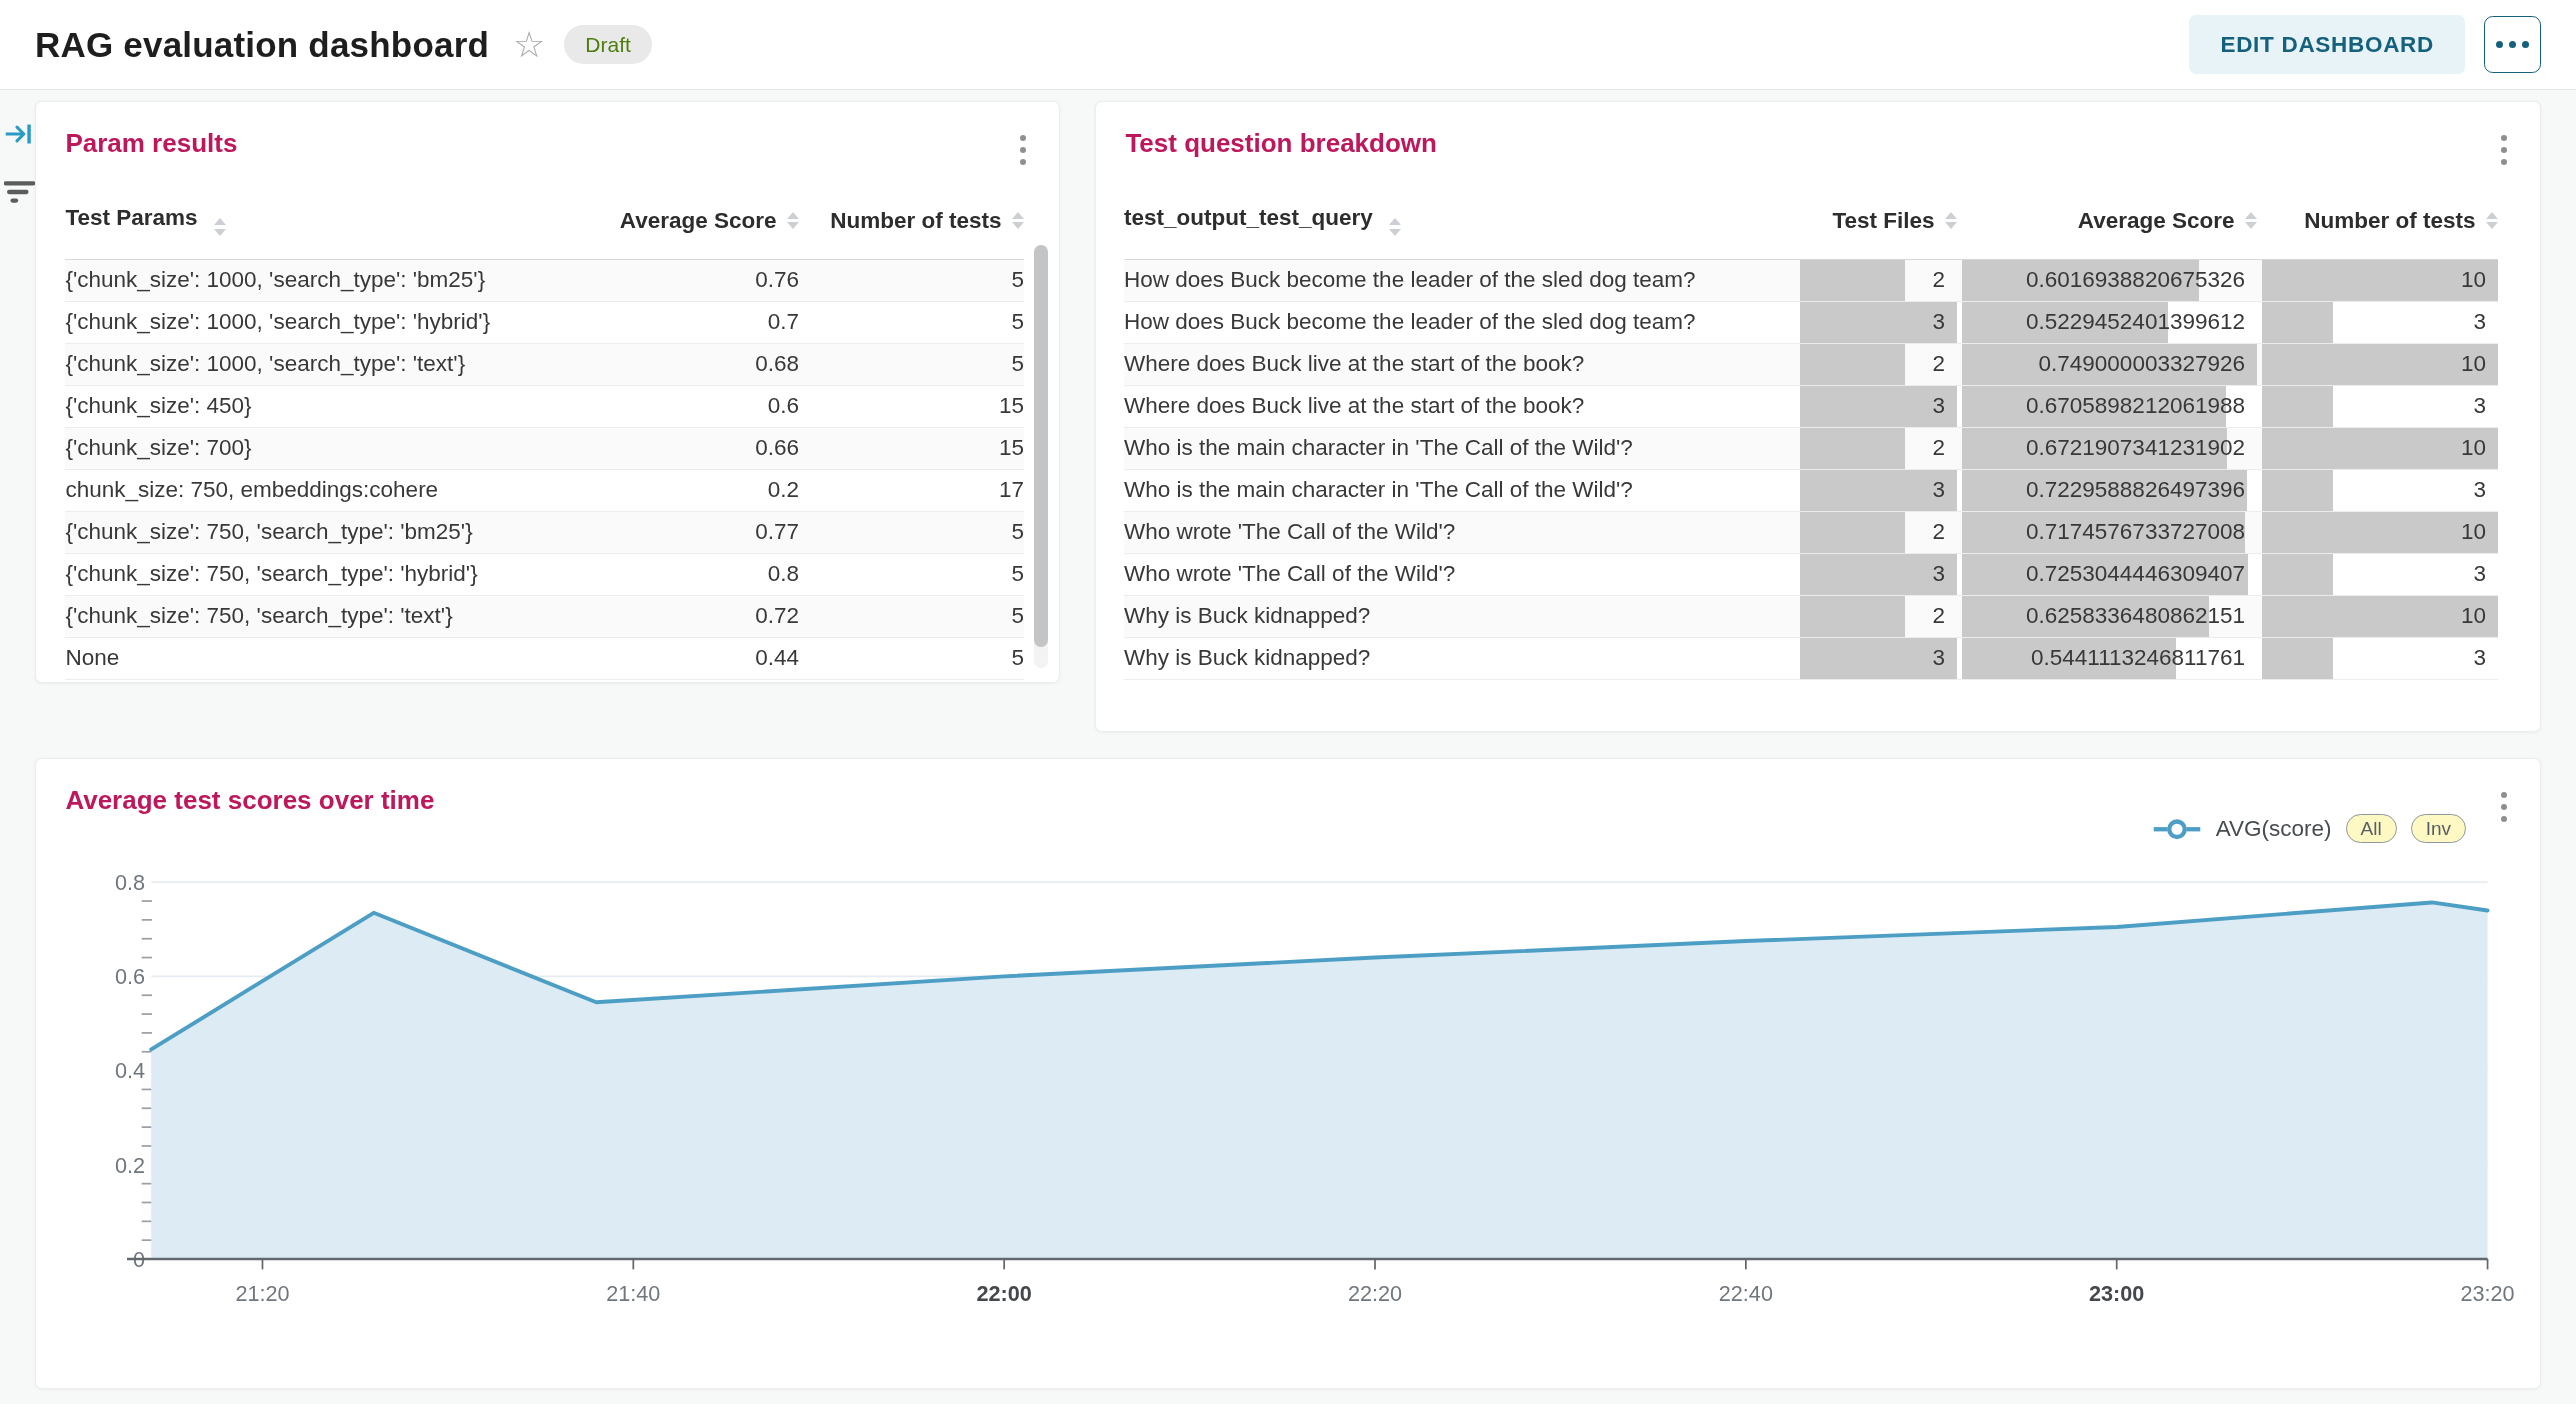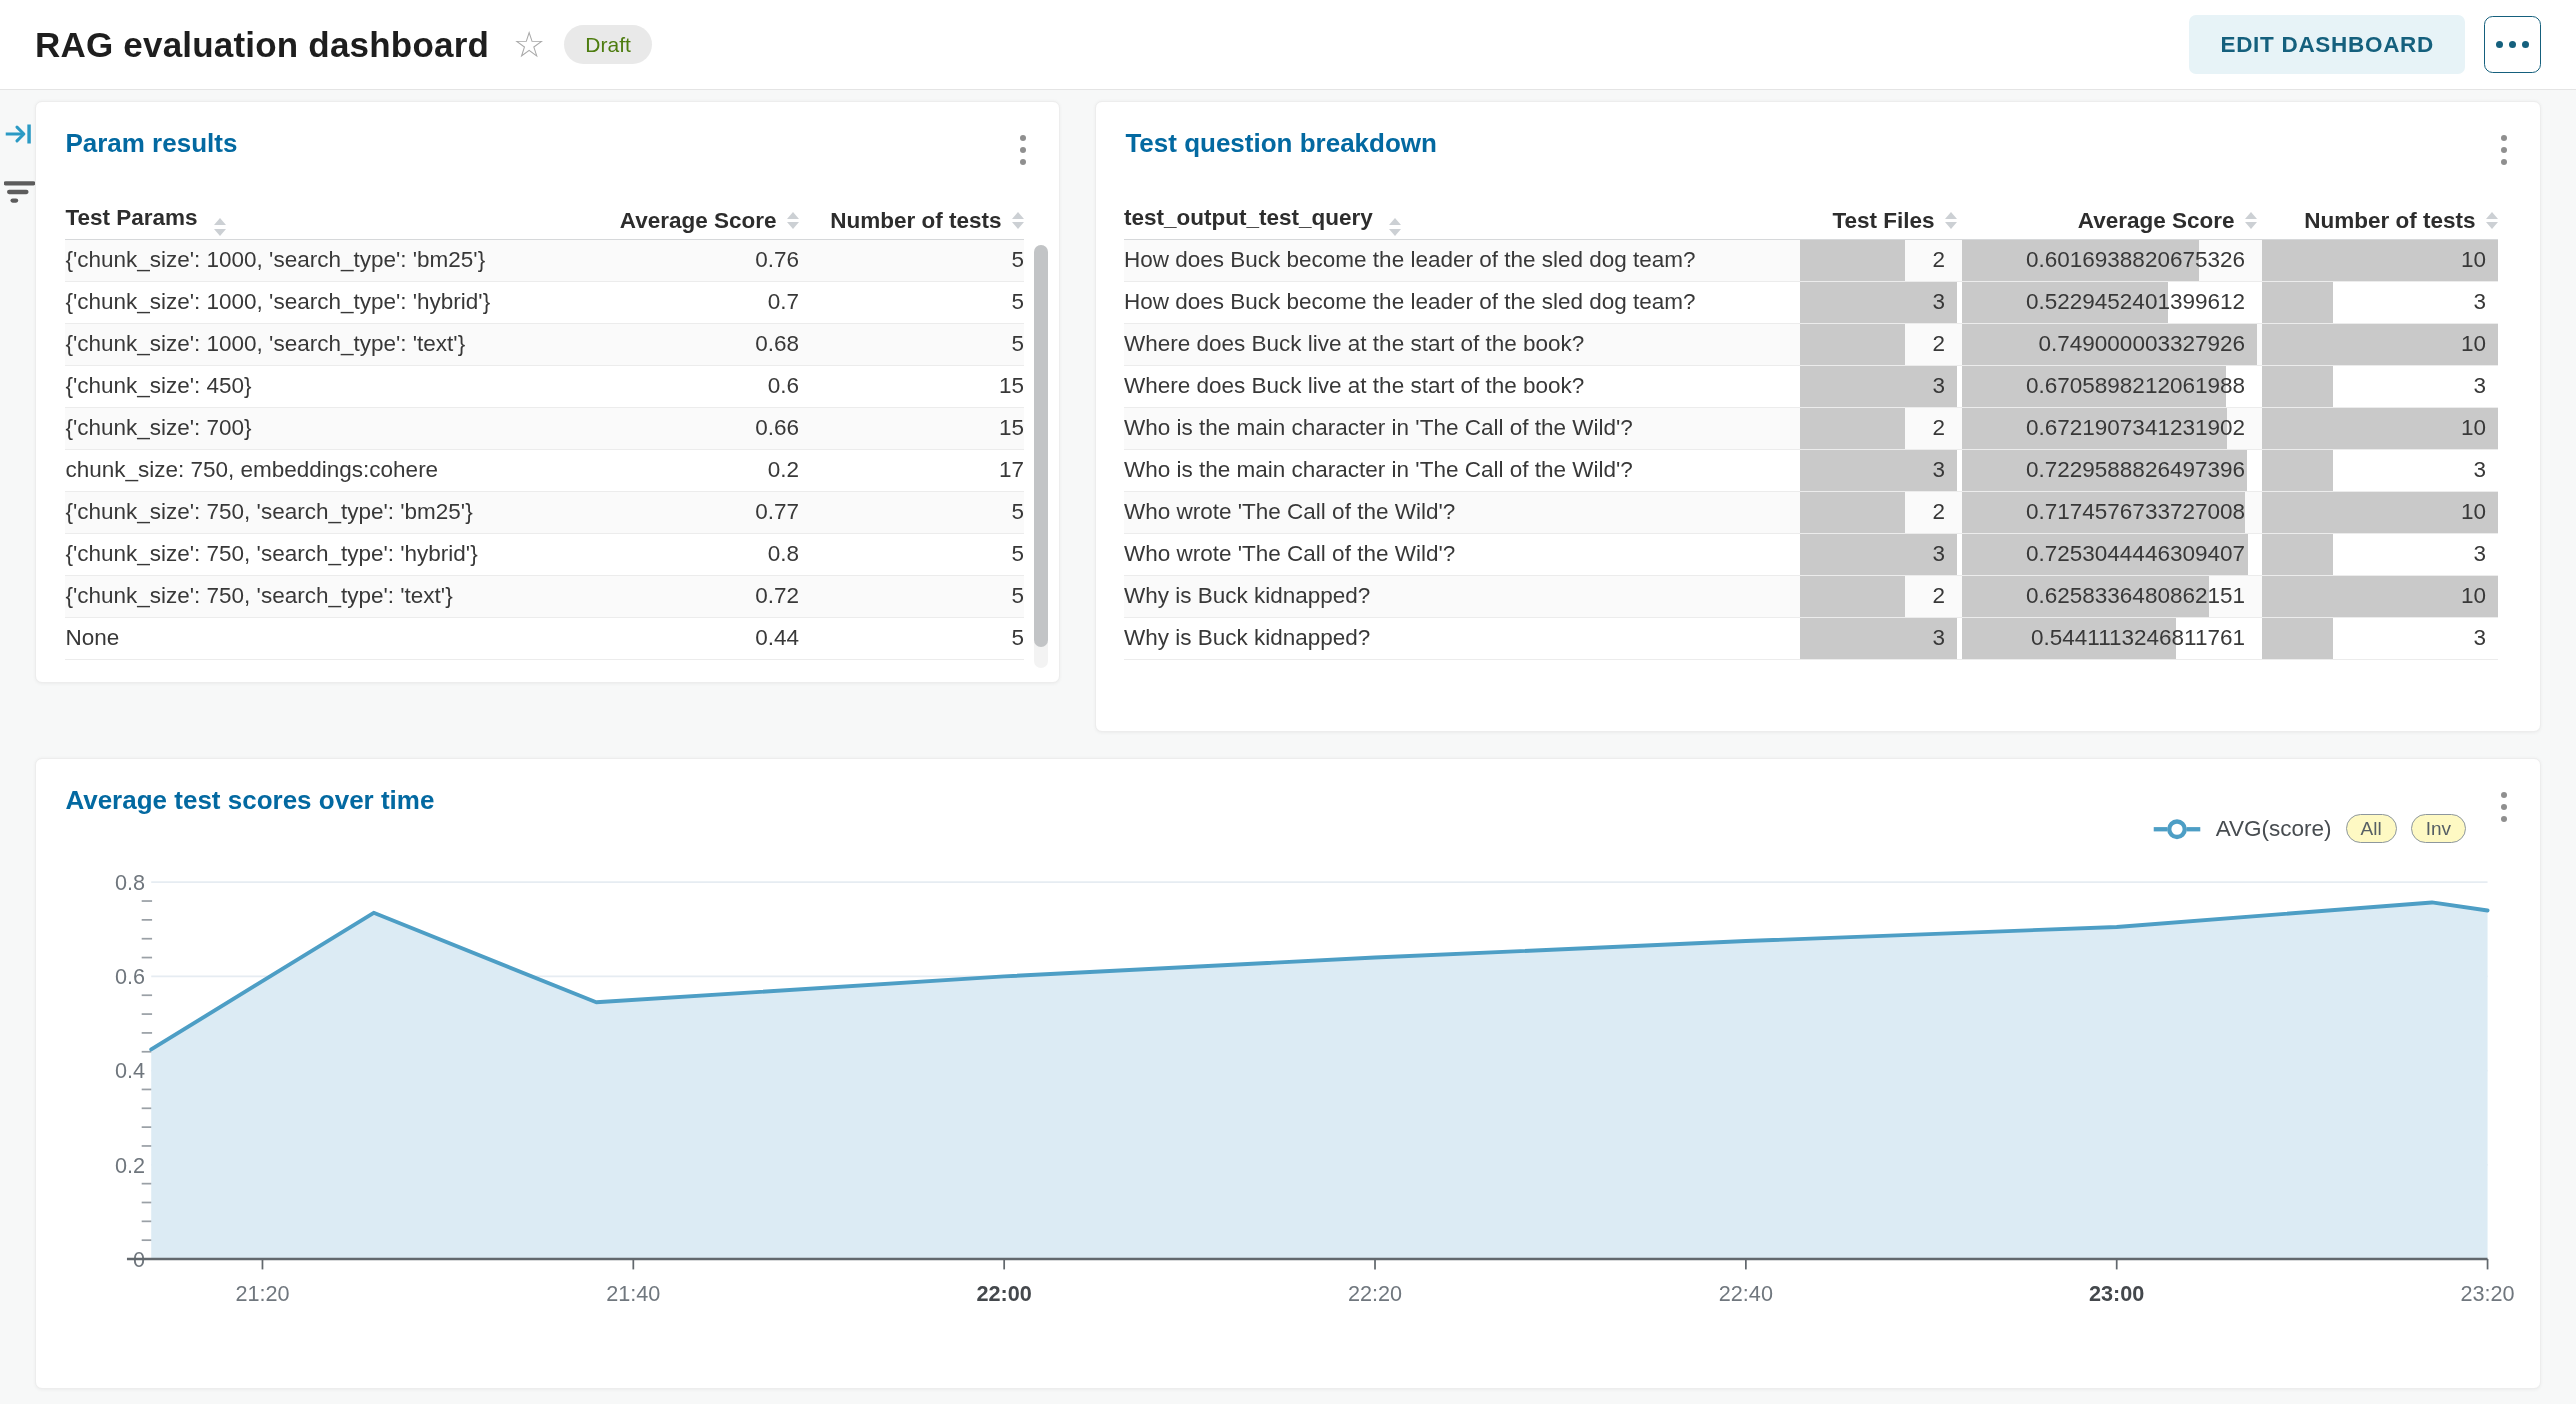--- a/index.html
+++ b/index.html
@@ -30,27 +30,27 @@
   .content { position:relative; padding:11.3px 35px 0 35px; }
   .row-top { display:flex; gap:35px; align-items:flex-start; }
   .card { background:#fff; border:0.9px solid #ededed; border-radius:7px;
           box-shadow:0 0.9px 3.5px rgba(0,0,0,.05); position:relative; }
   .card-params   { width:1025px; height:582px; }
   .card-breakdown{ flex:1;       height:631px; }
   .card-chart    { height:631px; margin-top:26px; }
 
   .card-head { display:flex; justify-content:space-between; align-items:flex-start;
                padding:26px 26px 7px 29.4px; }
-  .card-title { font-size:26px; font-weight:700; color:#0369a1; }
+  .card-title { font-size:26px; font-weight:700; color:#be185d; }
   .kebab { display:flex; flex-direction:column; gap:6px; padding:7px; cursor:pointer; }
   .kebab i { width:6px; height:6px; border-radius:50%; background:#8f8f8f; }
 
   
   .thead { display:flex; align-items:center; font-size:22.5px; font-weight:700; color:#2d2d2d;
-           padding:14px 0 3px; border-bottom:1.7px solid #d6d8da; }
+           padding:14px 0 23px; border-bottom:1.7px solid #d6d8da; }
   .rows > div { display:flex; align-items:stretch; height:42px; font-size:22.5px; color:#383838;
                 border-bottom:0.9px solid #ececec; }
   .rows > div:nth-child(odd) { background:#fafafa; }
   .cellv { display:flex; align-items:center; }
 
   .sort { display:inline-flex; flex-direction:column; gap:3.5px; margin-left:10.4px; }
   .sort i { display:block; width:0; height:0; border-left:6px solid transparent; border-right:6px solid transparent; }
   .sort .su { border-bottom:7px solid #ccd0d4; }
   .sort .sd { border-top:7px solid #ccd0d4; }
 

